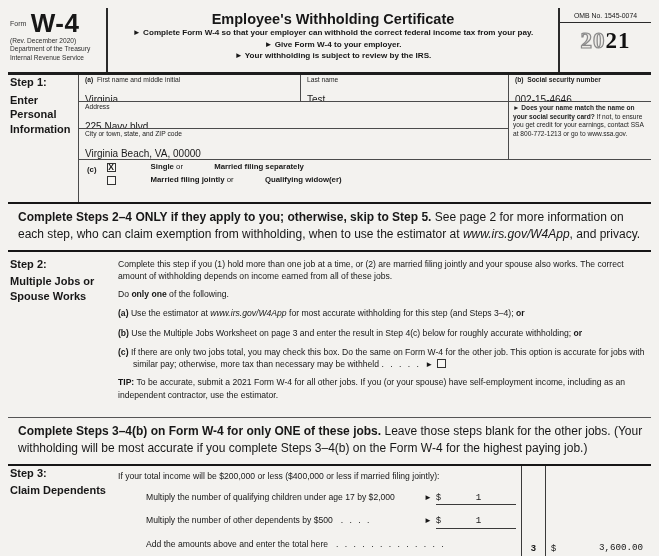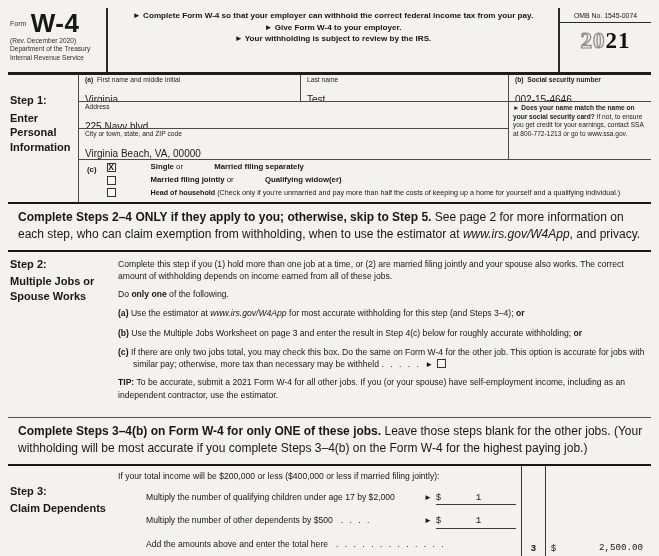--- a/index.html
+++ b/index.html
@@ -23,21 +23,21 @@
   .hdr-bullet { font-size:8.1px; font-weight:bold; line-height:1.3; margin-top:1px; }
   .hdr-right { width:93px; border-left:2px solid #2a2a2a; text-align:center; }
   .omb { font-size:6.9px; padding:4px 0 3px 0; border-bottom:1.5px solid #2a2a2a; }
   .year { font-size:23px; font-weight:bold; letter-spacing:1px; margin-top:5px;font-family:Liberation Serif, serif; }
   .yr-outline { color:#eceae6; -webkit-text-stroke:1.2px #8a8a8a; }
   .yr-solid { color:#111; }
 
   
   .step1 { display:grid; grid-template-columns:70px 222px 208px 143px;
            grid-template-rows:27px 27px 31px 42px; border-bottom:2.5px solid #161616; }
-  .steplabel { padding:18px 2px 0 2px; font-weight:bold; font-size:11px; line-height:1.32; }
+  .steplabel { padding:0 2px 0 2px; font-weight:bold; font-size:11px; line-height:1.32; }
   .steplabel .t { display:block; margin-bottom:3px; }
   .cell { border-left:1px solid #4b4b4b; border-bottom:1px solid #4b4b4b; padding:1px 0 0 6px; overflow:hidden; }
   .cell .lb { font-size:6.7px; color:#222; }
   .cell .lb b { font-weight:bold; }
   .cell .val { font-size:10px; margin-top:11px; color:#1b1b1b; }
   .c-first { grid-column:2; grid-row:1; }
   .c-last  { grid-column:3; grid-row:1; }
   .c-ssn   { grid-column:4; grid-row:1; }
   .c-addr  { grid-column:2 / 4; grid-row:2; }
   .c-note  { grid-column:4; grid-row:2 / 4; font-size:6.6px; line-height:1.3; padding:2px 3px 0 4px; color:#222; }
@@ -106,20 +106,21 @@
     <div class="hdr-left">
       <div>
         <span class="form-word">Form</span>
         <span class="form-no">W-4</span>
       </div>
       <div class="rev">(Rev. December 2020)</div>
       <div class="dept">Department of the Treasury</div>
       <div class="dept">Internal Revenue Service</div>
     </div>
     <div class="hdr-center">
+      <div class="hdr-title">Employee's Withholding Certificate</div>
       <div class="hdr-bullet">► Complete Form W-4 so that your employer can withhold the correct federal income tax from your pay.</div>
       <div class="hdr-bullet">► Give Form W-4 to your employer.</div>
       <div class="hdr-bullet">► Your withholding is subject to review by the IRS.</div>
     </div>
     <div class="hdr-right">
       <div class="omb">OMB No. 1545-0074</div>
       <div class="year">
         <span class="yr-outline">20</span><span class="yr-solid">21</span>
       </div>
     </div>
@@ -160,26 +161,20 @@
           <span class="cbox">
               <span class="mark">X</span>
             </span>
           <span><b>Single</b><span> or </span><b>Married filing separately</b></span>
         </div>
         <div class="fs-row">
           <span class="cbox">
               <span class="mark"></span>
             </span>
           <span><b>Married filing jointly</b><span> or </span><b>Qualifying widow(er)</b></span>
-        </div>
-        <div class="fs-row">
-          <span class="cbox">
-              <span class="mark"></span>
-            </span>
-          <span class="fs-small"><b>Head of household</b><span> (Check only if you're unmarried and pay more than half the costs of keeping up a home for yourself and a qualifying individual.)</span></span>
         </div>
       </div>
     </div>
   </div>
 
   <div class="notice">
     <b>Complete Steps 2–4 ONLY if they apply to you; otherwise, skip to Step 5.</b><span> See page 2 for more information on each step, who can claim exemption from withholding, when to use the estimator at </span><i>www.irs.gov/W4App</i><span>, and privacy.</span>
   </div>
 
   <div class="step2">
@@ -230,21 +225,21 @@
         </span>
       </div>
       <div class="s3-line">
         <span>Add the amounts above and enter the total here</span>
         <span class="dots" style="margin-left:8px;">.  .  .  .  .  .  .  .  .  .  .  .  .</span>
       </div>
     </div>
     <div class="rowno-col">3</div>
     <div class="amt-col">
       <span class="ds">$</span>
-      <span class="dv">2,500.00</span>
+      <span class="dv">3,600.00</span>
     </div>
   </div>
 
   <div class="step4">
     <div class="steplabel steplabel4">
       <span class="t">Step 4</span>
 
     </div>
     <div class="s4-content">
       <div><b>(a) Other income (not from jobs).</b><span> If you want tax withheld for other income you expect</span></div>

